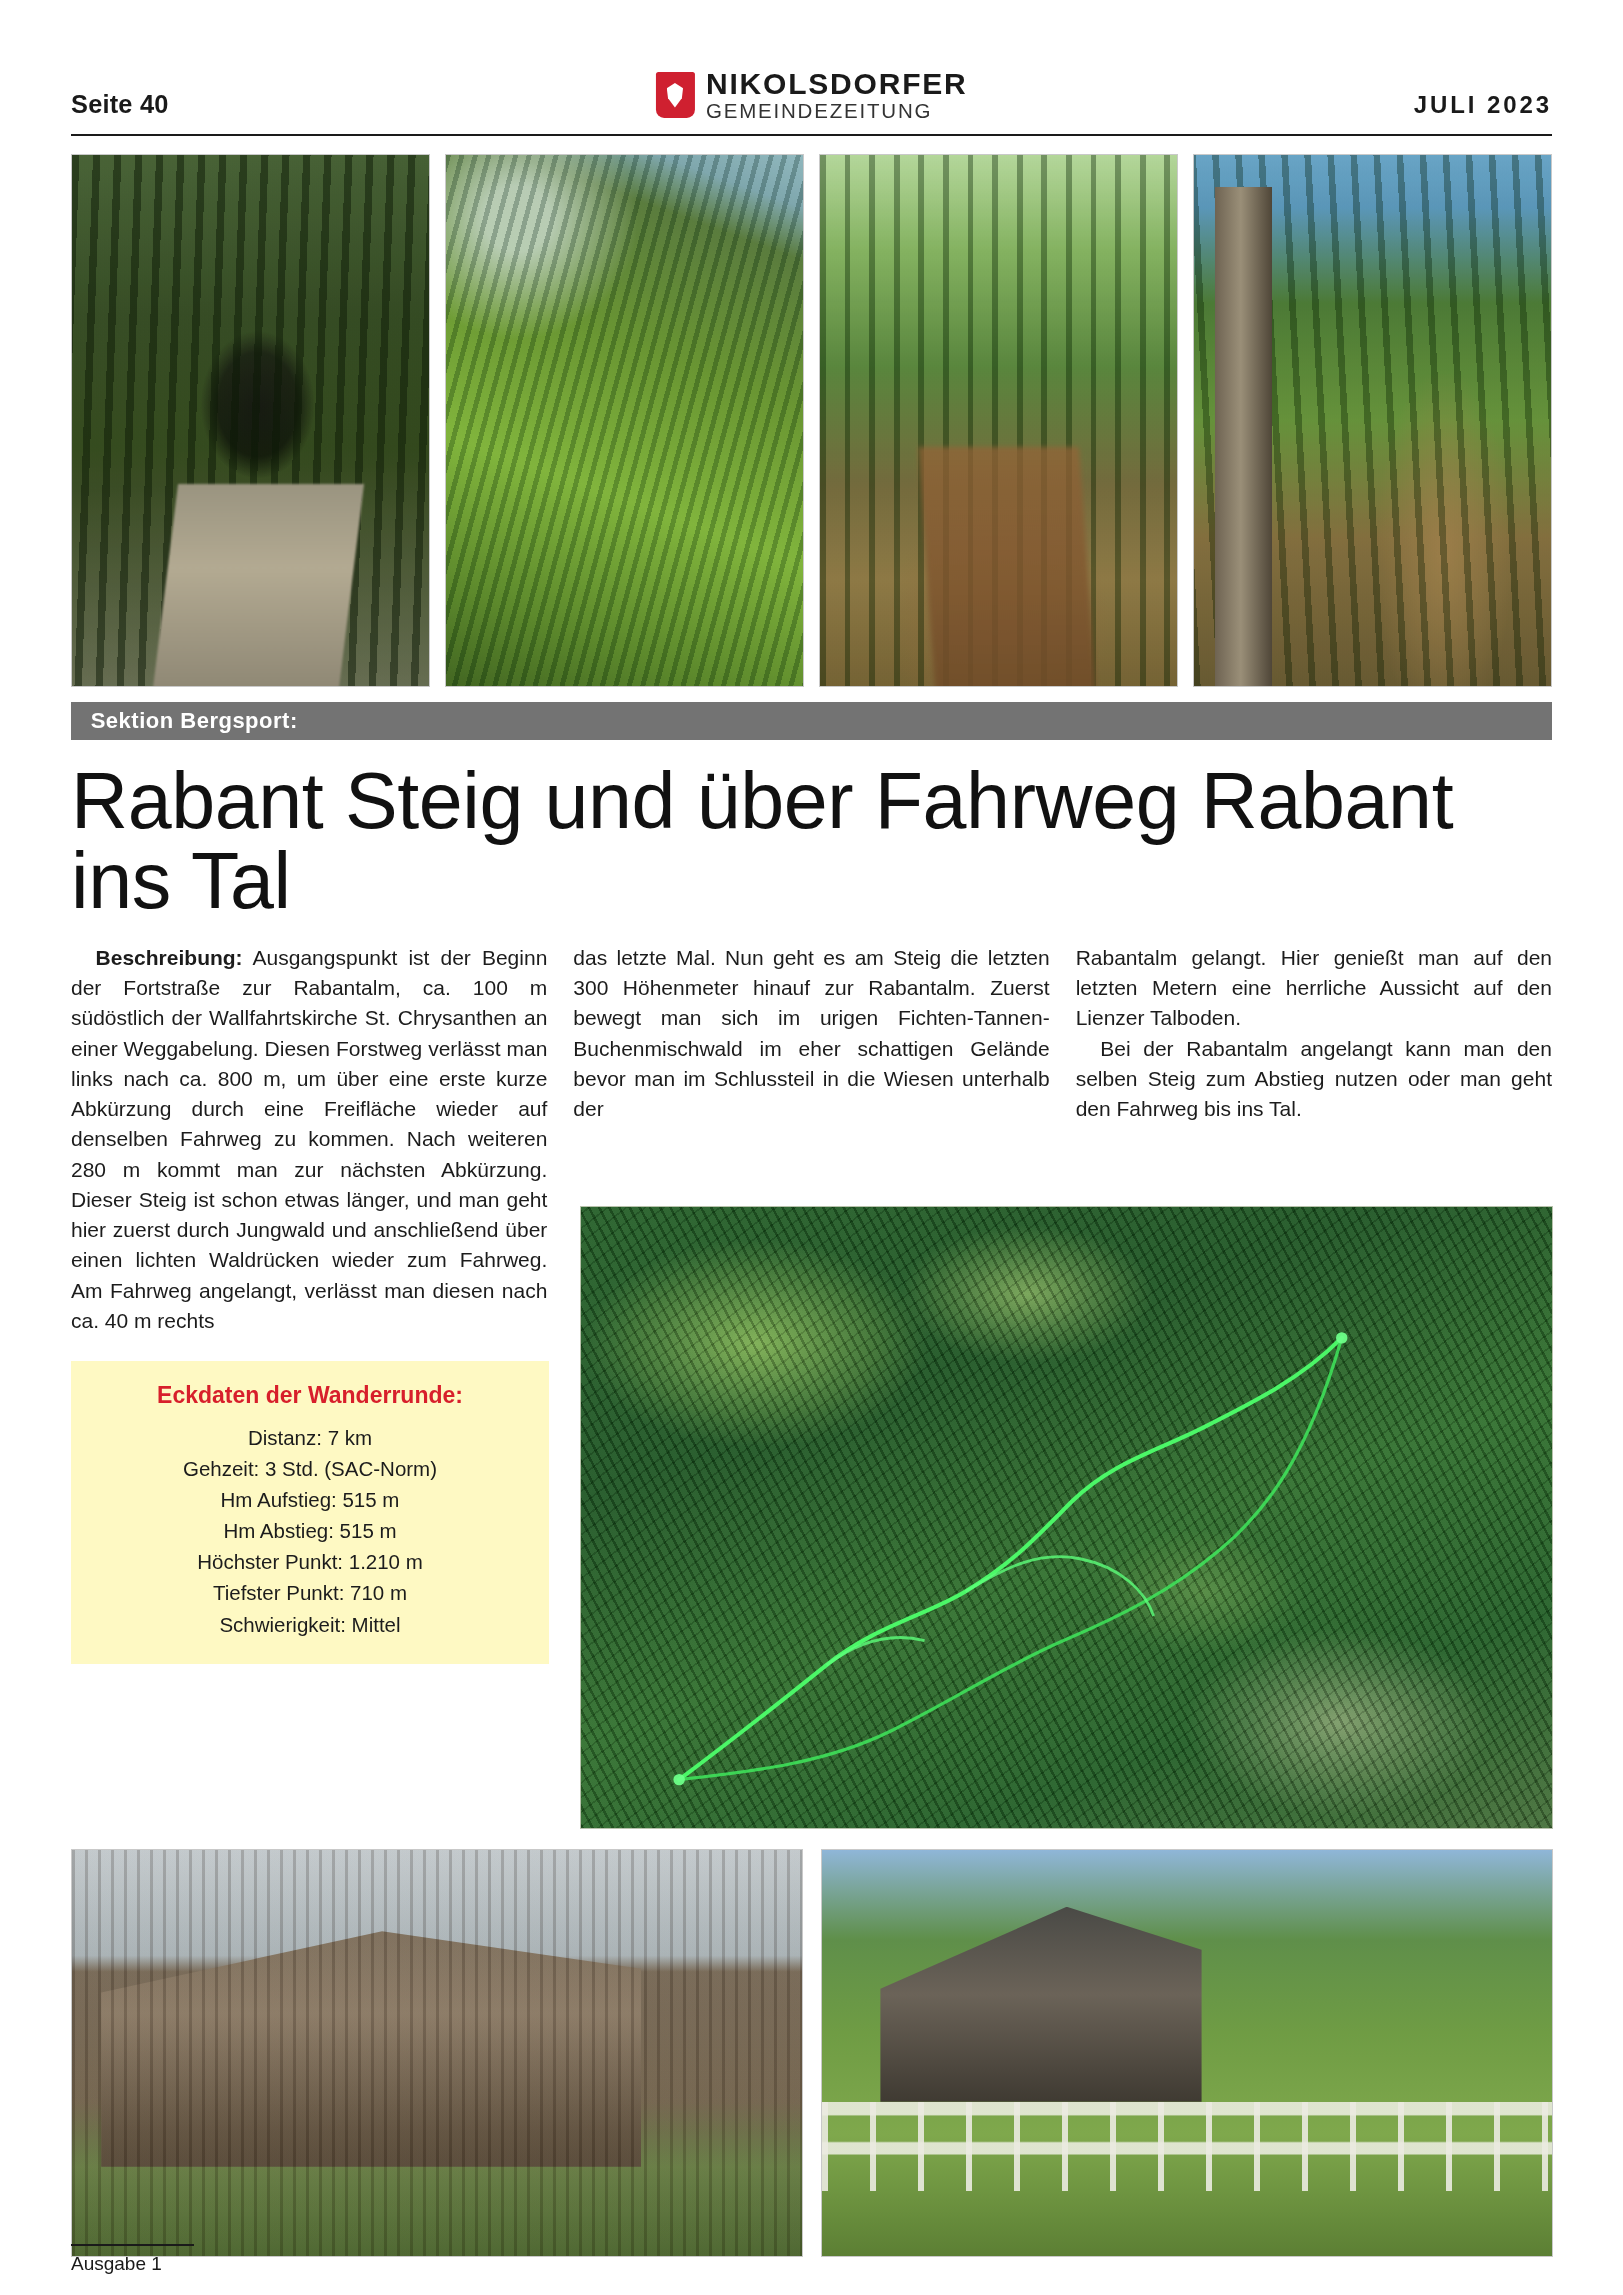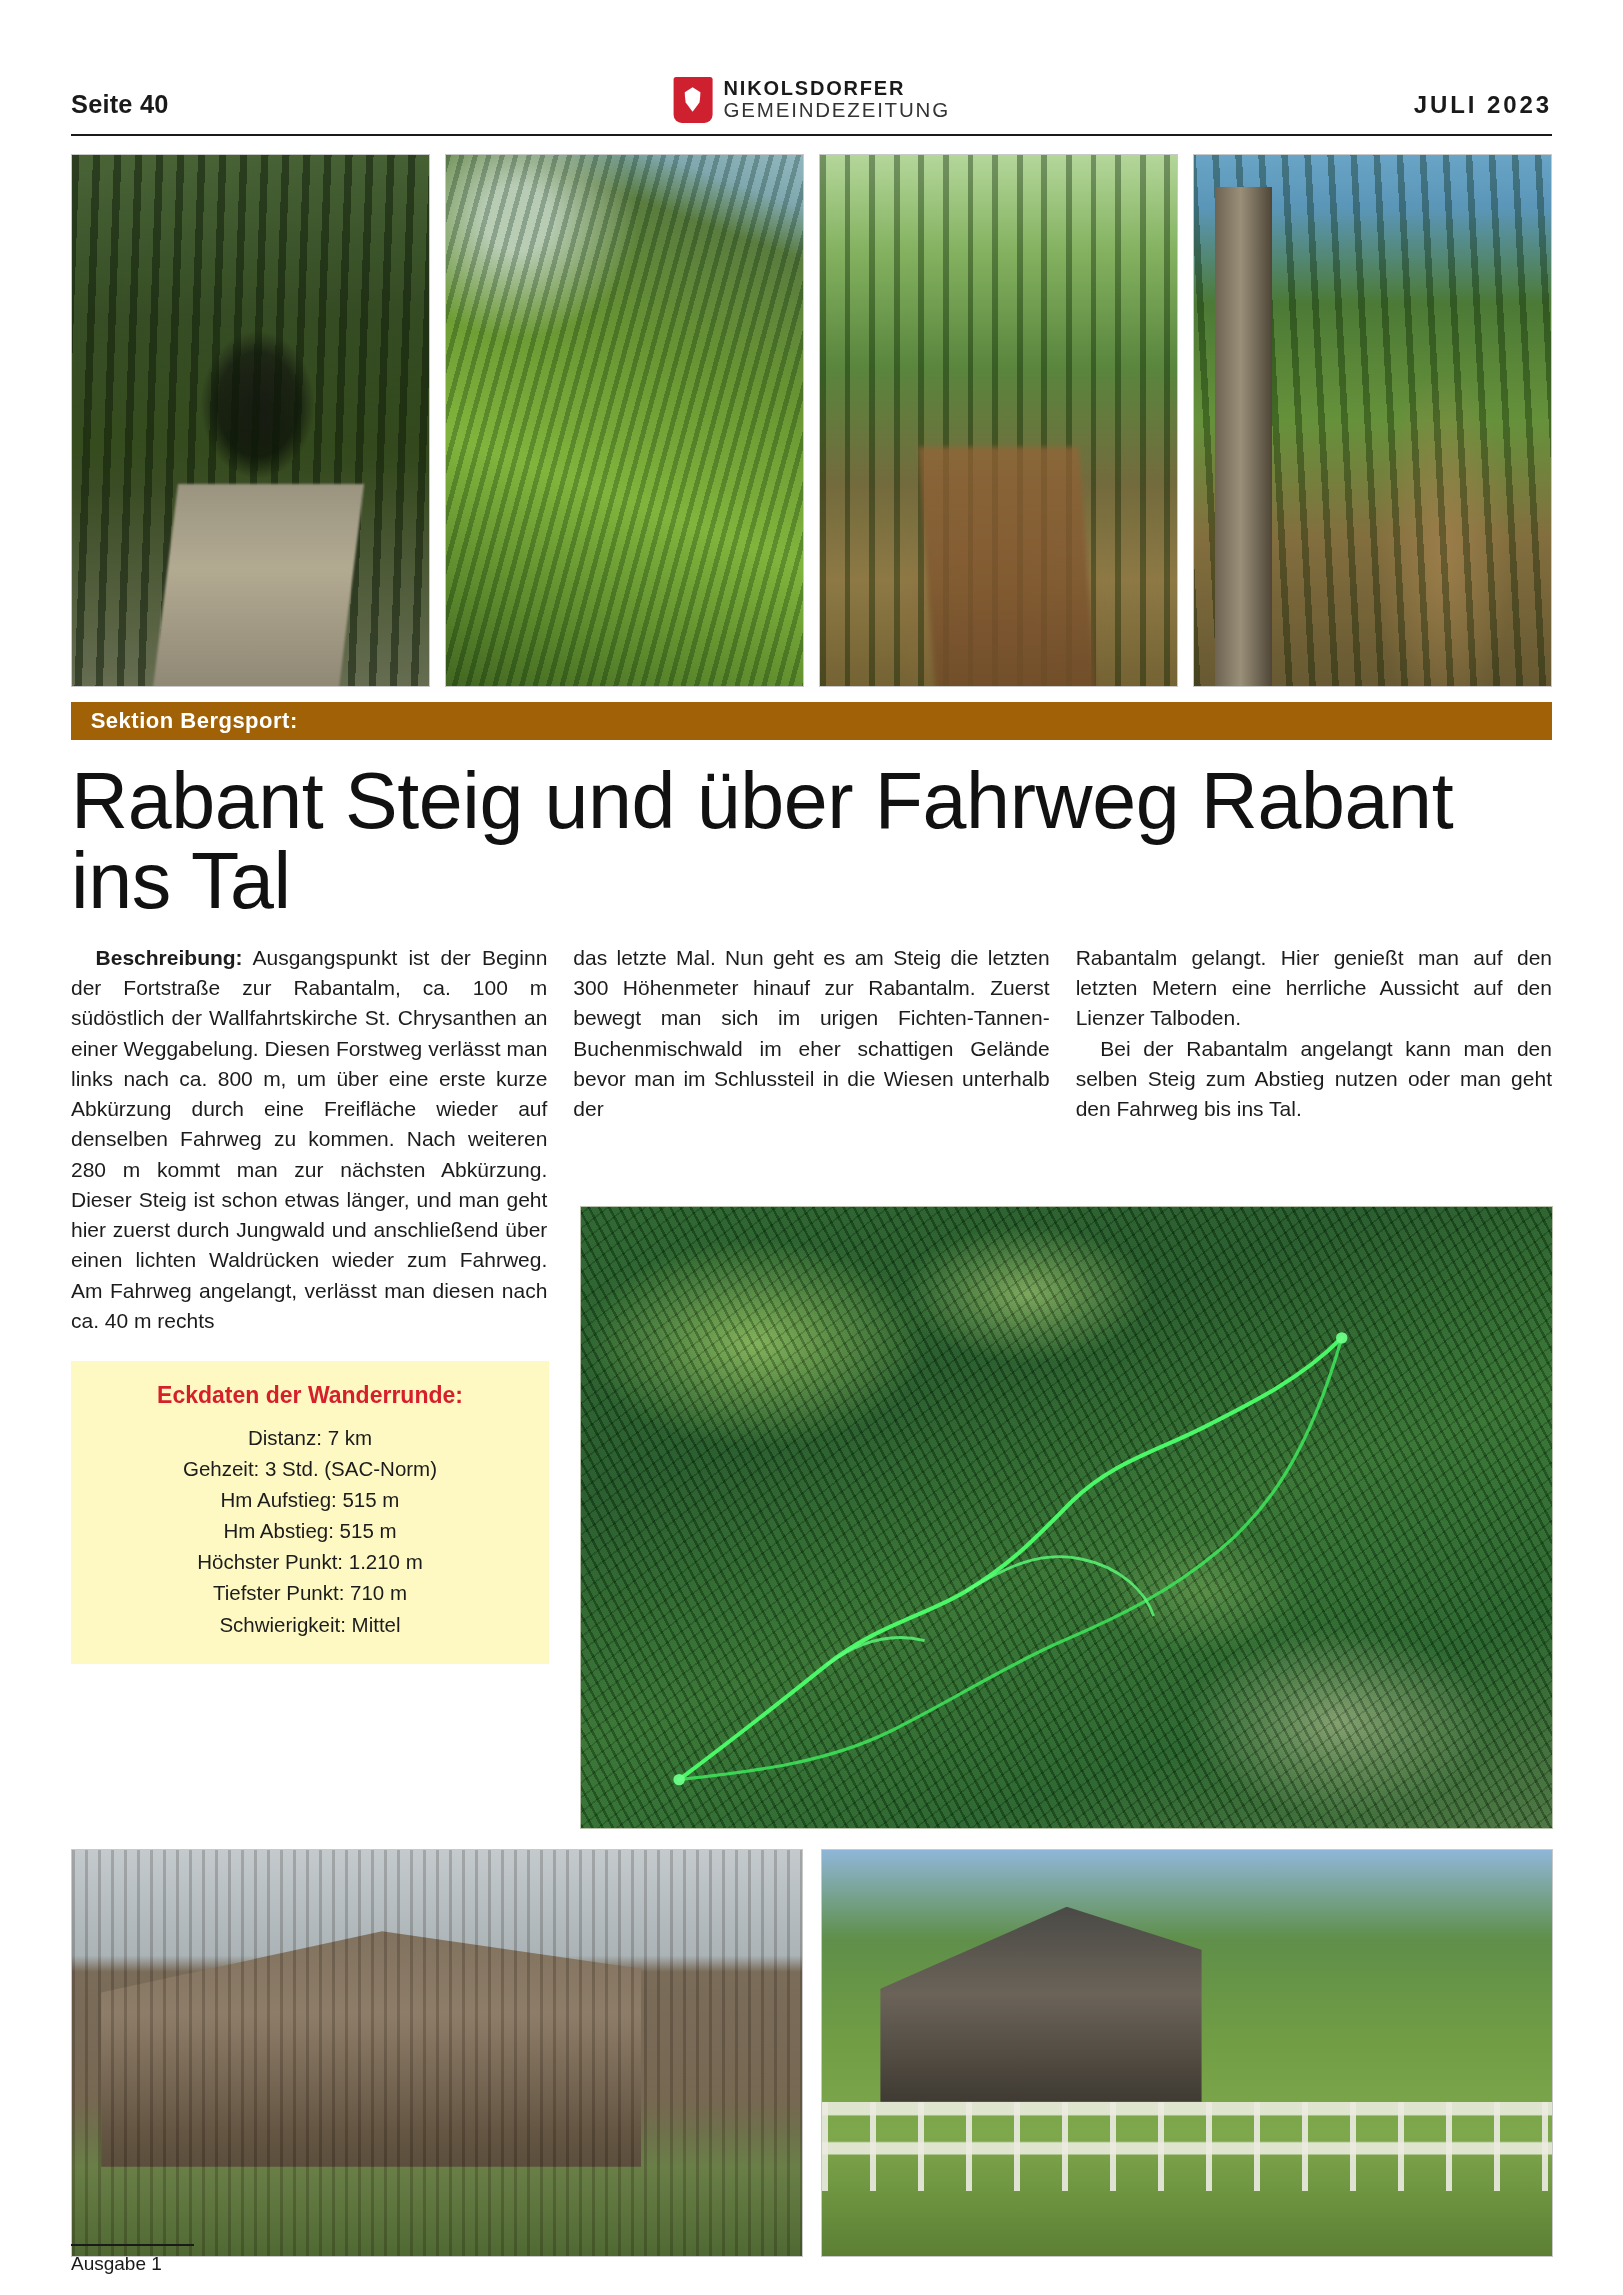--- a/index.html
+++ b/index.html
@@ -71,21 +71,21 @@
     content: "";
     width: 16.4px;
     height: 24.6px;
     background: #ffffff;
     clip-path: polygon(50% 0%, 100% 22%, 92% 62%, 50% 100%, 8% 62%, 0% 22%);
   }
   .masthead-text {
     line-height: 1.08;
   }
   .masthead-line1 {
-    font-size: 20px;
+    font-size: 30px;
     font-weight: bold;
     letter-spacing: 1.8px;
     color: #1a1a1a;
   }
   .masthead-line2 {
     font-size: 20.5px;
     letter-spacing: 1.8px;
     color: #333333;
   }
 
@@ -181,21 +181,21 @@
     position: absolute;
     left: 6%; top: 6%;
     width: 57px; height: 94%;
     background: linear-gradient(90deg, #6e6352, #9a8f78 45%, #4f4638);
     filter: blur(0.4px);
   }
 
   
   .section-bar {
     margin-top: 14.8px;
-    background: #a16207;
+    background: #737373;
     height: 38px;
     display: flex;
     align-items: center;
     padding-left: 19.7px;
   }
   .section-bar-label {
     color: #ffffff;
     font-size: 22px;
     font-weight: bold;
     letter-spacing: 0.5px;

